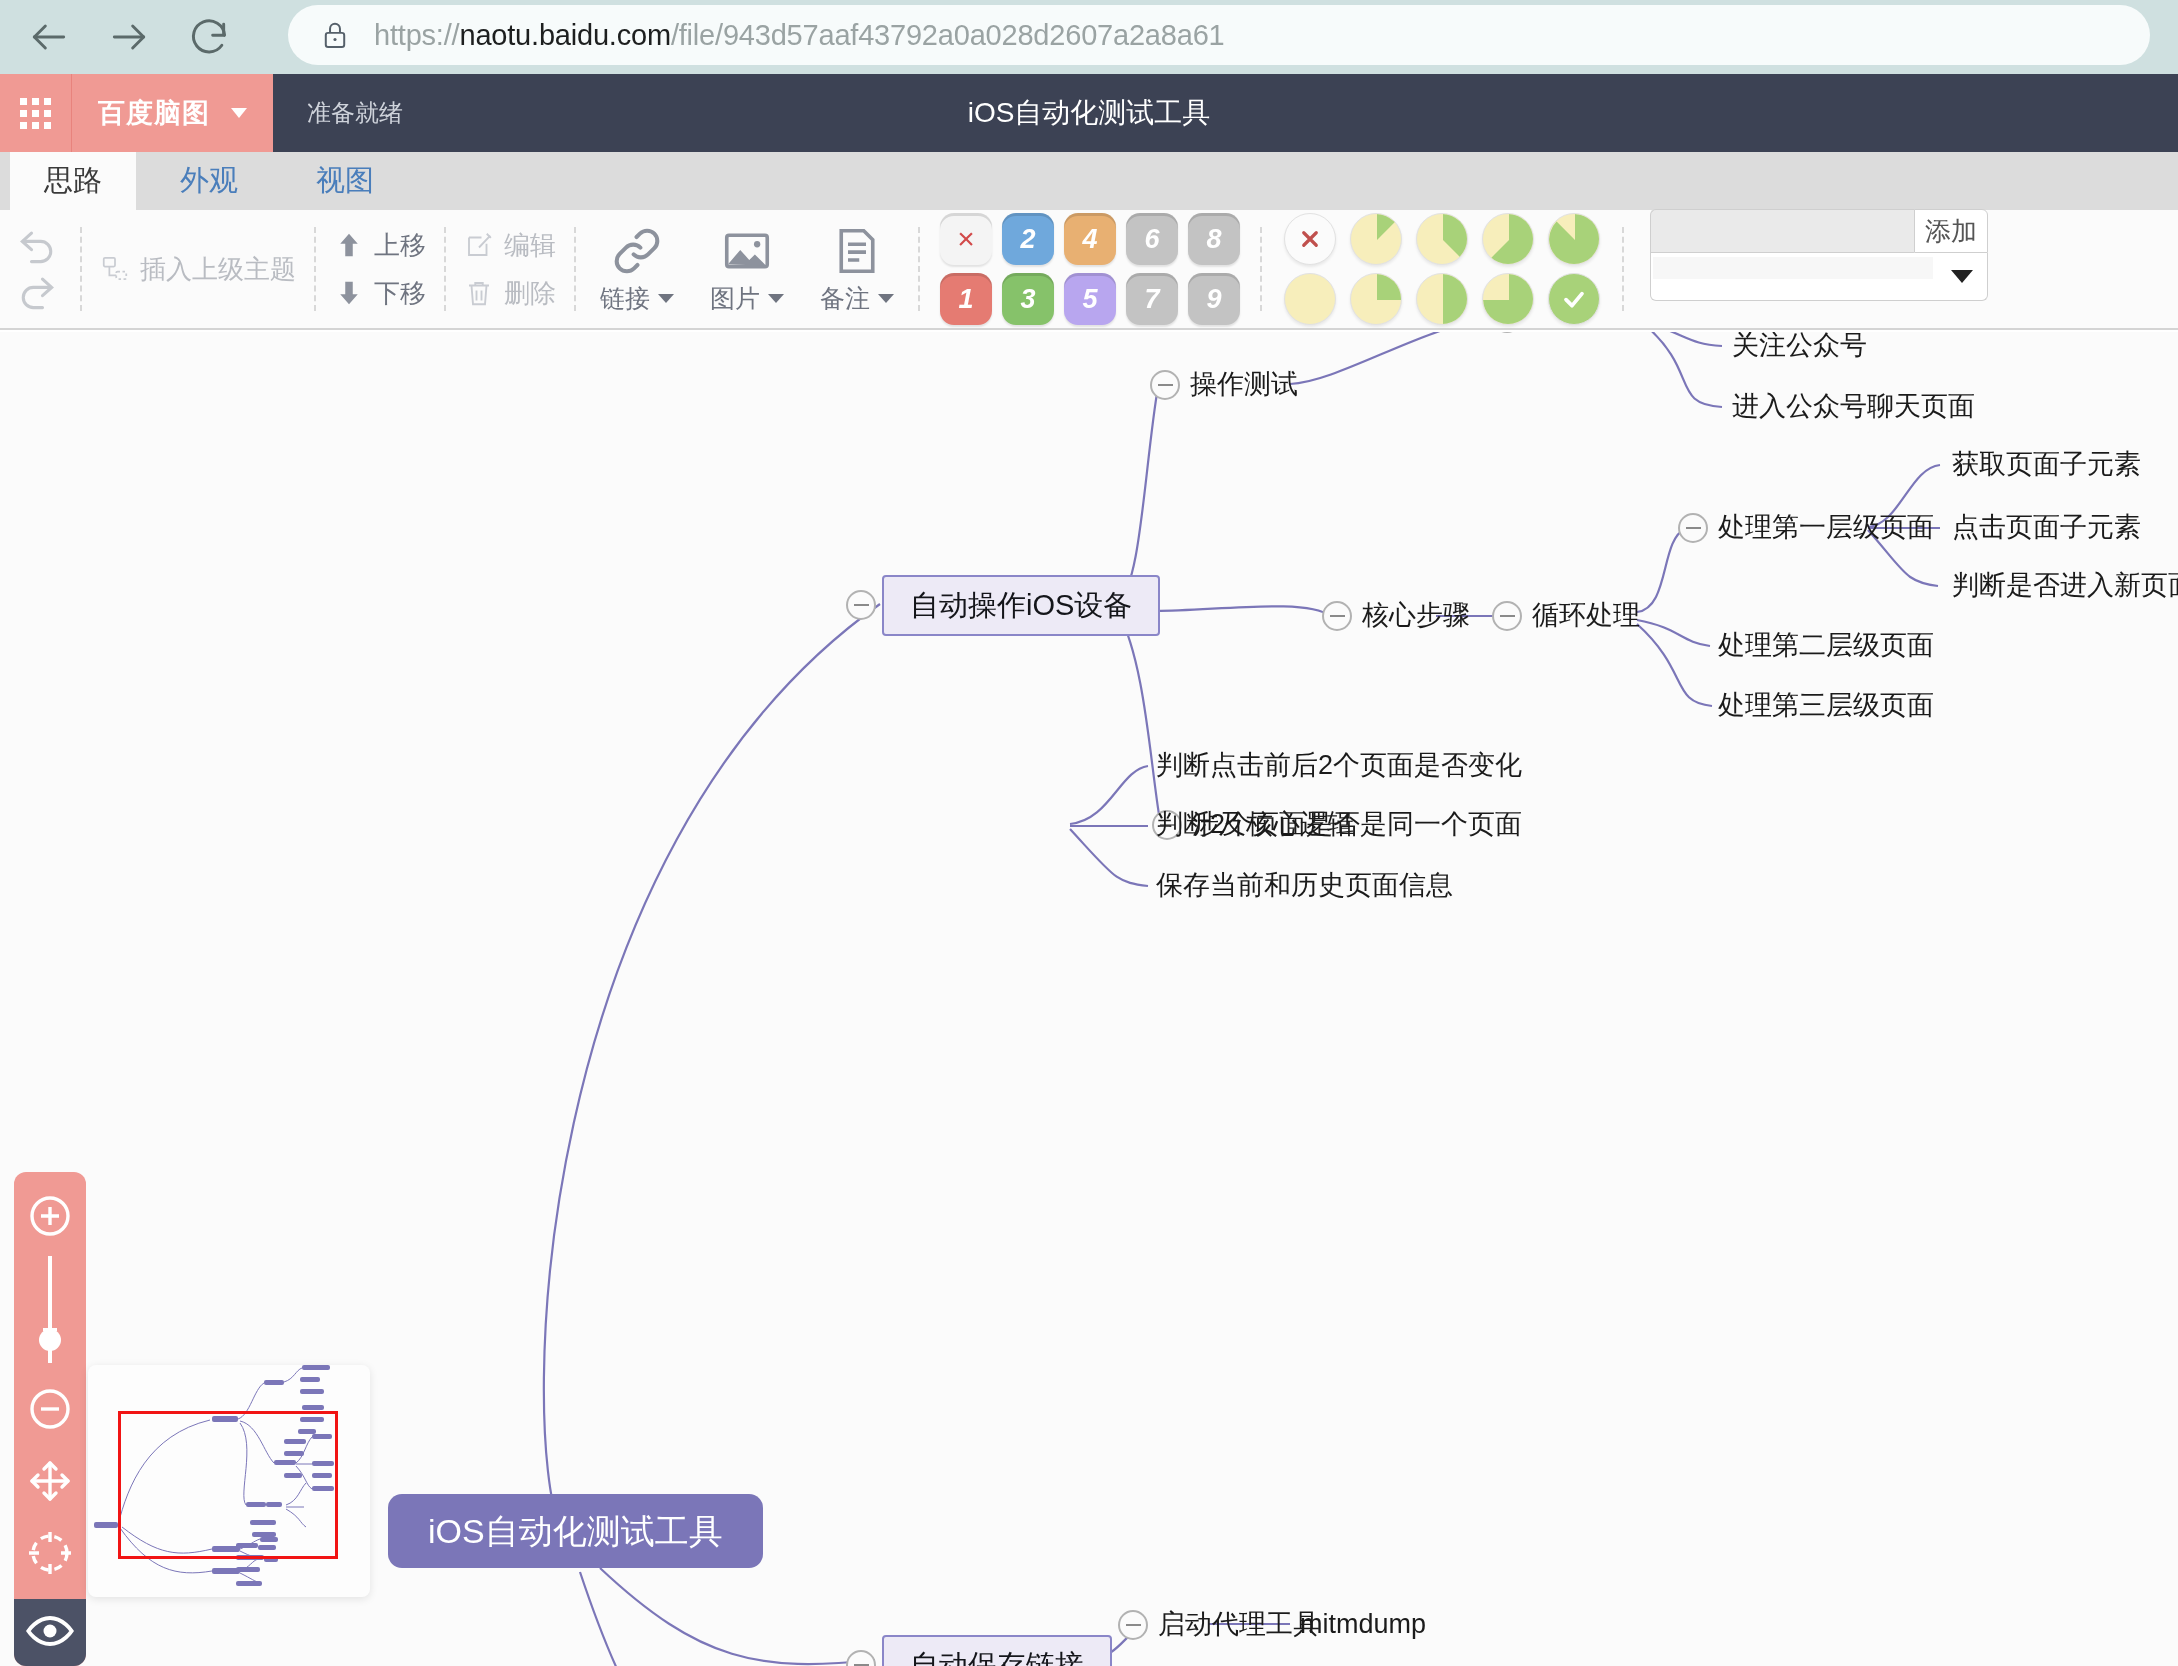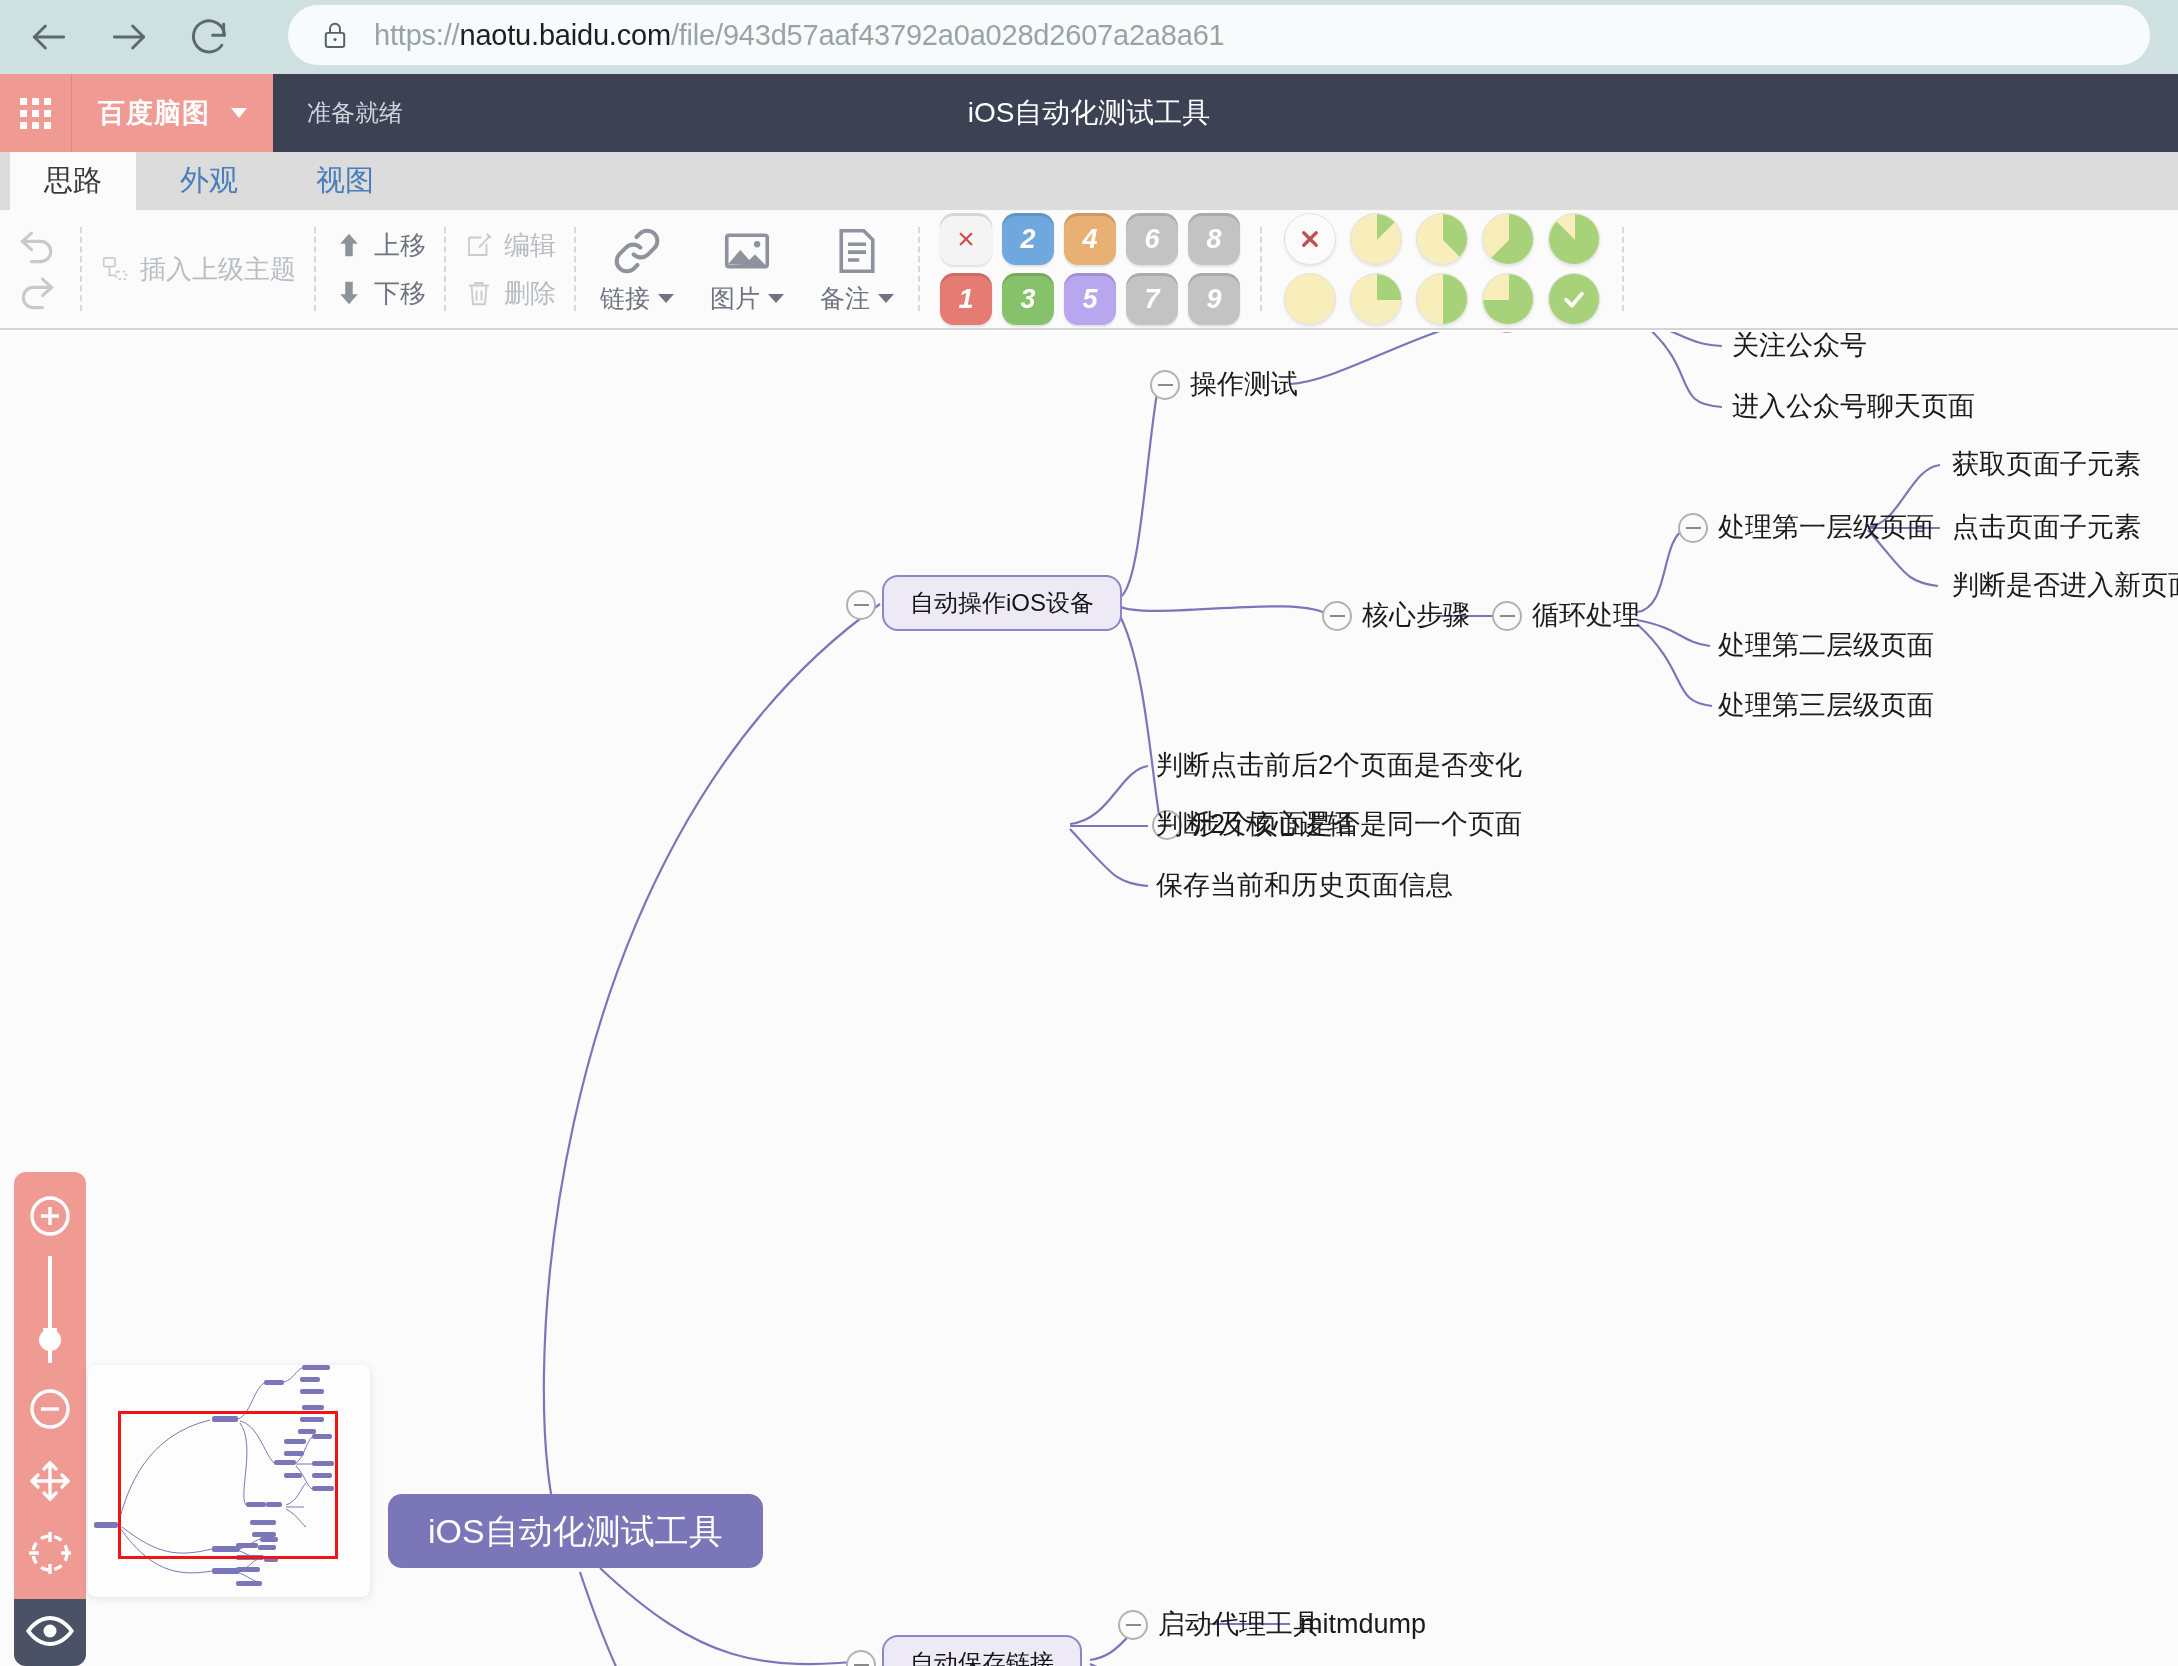--- a/index.html
+++ b/index.html
@@ -155,22 +155,22 @@
     position:absolute; left:0; top:332px; width:2178px; height:1334px;
     background:#fbfbfb; overflow:hidden;
   }
   #edges { position:absolute; left:0; top:0; width:2178px; height:1334px; }
 
   .node { position:absolute; white-space:nowrap; }
   .node-text { font-size:27px; color:#1b1b1b; line-height:1; }
 
   .node.boxed .node-text {
     display:inline-block;
-    background:#edeaf6; border:2px solid #8a86c8; border-radius:16px;
-    padding:14px 26px; font-size:24px; color:#14151a;
+    background:#edeaf6; border:2px solid #8a86c8; border-radius:4px;
+    padding:14px 26px; font-size:29px; color:#14151a;
   }
   .node.root .node-text {
     display:inline-block;
     background:#7b76b8; border:none; border-radius:14px;
     padding:20px 40px; font-size:34px; color:#ffffff;
   }
 
   .collapse-btn {
     position:absolute; width:30px; height:30px; border-radius:50%;
     border:2px solid #b2b2b2; background:#fbfbfb;
@@ -467,20 +467,29 @@
         <div class="prog done">
           <svg width="32" height="32" viewBox="0 0 24 24" fill="none" stroke="#fff" stroke-width="2.8" stroke-linecap="round" stroke-linejoin="round">
             <polyline points="6,12.5 10.5,17 18,8"></polyline>
           </svg>
         </div>
       </div>
   </div>
 
   <div class="tb-sep"></div>
 
+  <div class="tb-group" id="tb-right">
+    <div id="add-row">
+      <input id="add-input" type="text" value="" style="">
+      <div id="add-button">添加</div>
+    </div>
+    <div id="tpl-select">
+      <span class="caret-down" id="tpl-caret"></span>
+    </div>
+  </div>
 </div>
 
 <div id="canvas">
 
   <svg id="edges" viewBox="0 0 2178 1334">
     <g fill="none" stroke="#7b76b8" stroke-width="2.2">
 
       <path d="M560 1196 C 520 1100, 530 520, 880 272"></path>
 
       <path d="M600 1236 C 700 1330, 760 1340, 875 1328"></path>

